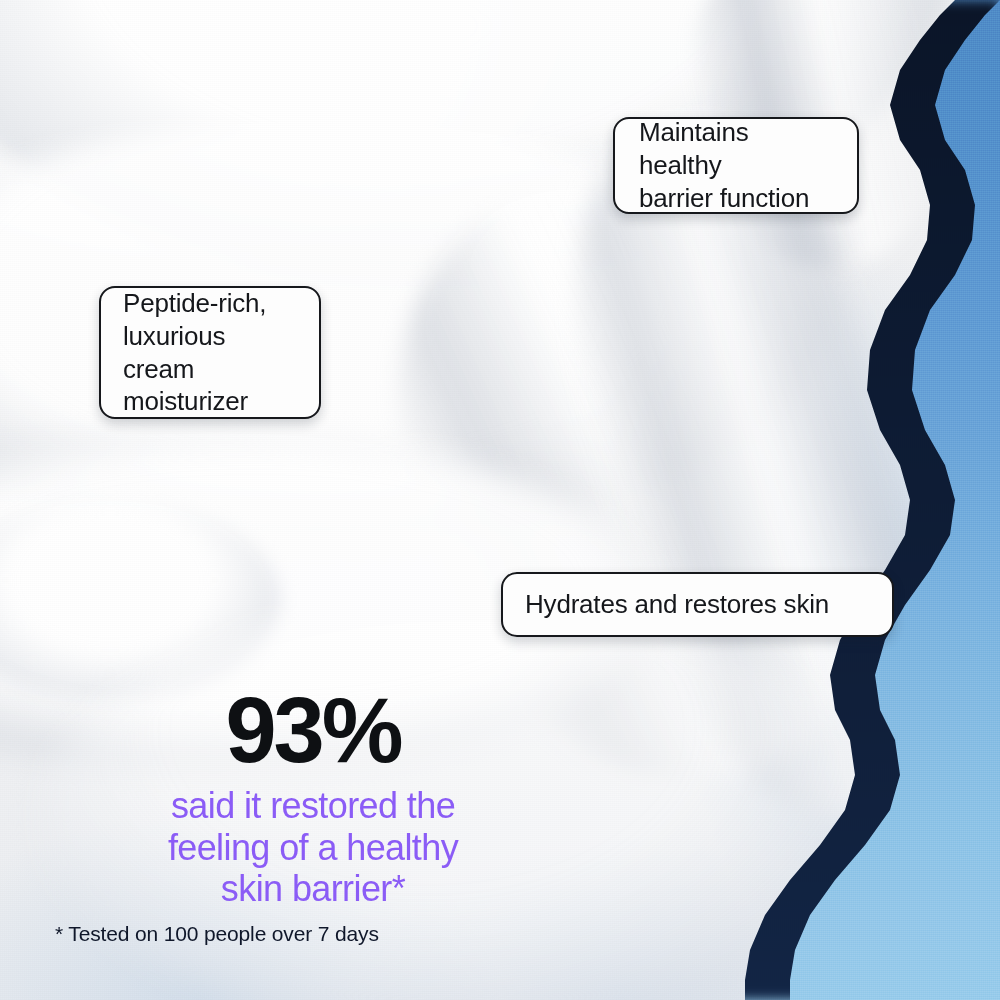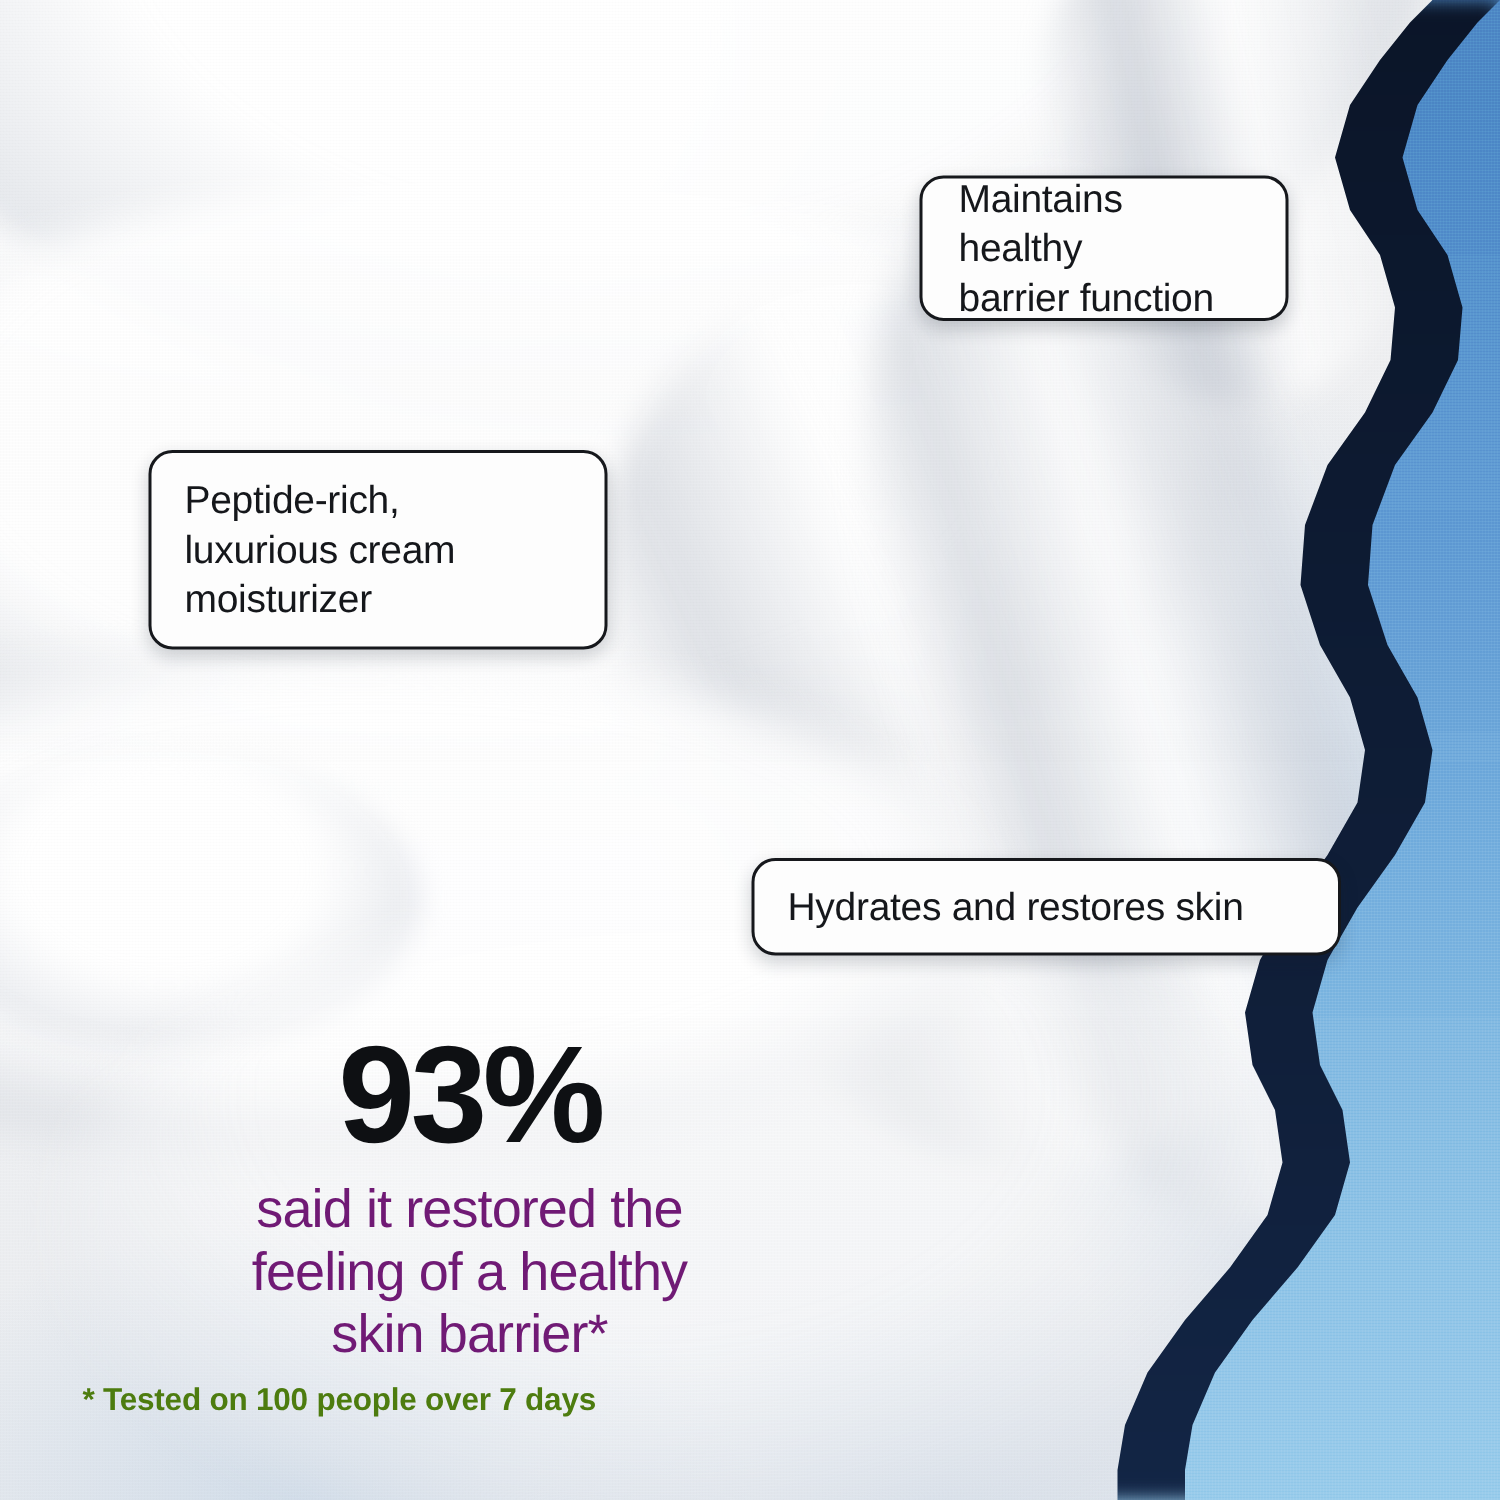--- a/index.html
+++ b/index.html
@@ -188,55 +188,55 @@
   .pill-text {
     color: #15171b;
     font-size: 26px;
     line-height: 1.26;
     font-weight: 500;
     letter-spacing: -0.2px;
     white-space: pre-line;
   }
 
   #pill-barrier   { left: 613px; top: 117px;  width: 246px; height: 97px;  padding: 0 24px; }
-  #pill-peptide   { left: 99px;  top: 300px;  width: 306px; height: 133px; padding: 0 22px; }
+  #pill-peptide   { left: 99px;  top: 286px;  width: 222px; height: 133px; padding: 0 22px; }
   #pill-hydrates  { left: 501px; top: 572px;  width: 393px; height: 65px;  padding: 0 22px; }
 
   
   .stat-wrap {
     position: absolute;
     left: 53px;
     top: 690px;
     width: 520px;
     text-align: center;
   }
   .stat-number {
     color: #0e1013;
     font-size: 92px;
     font-weight: 800;
     line-height: .88;
     letter-spacing: -3px;
     margin: 0;
   }
   .stat-caption {
-    color: #701a75;
+    color: #8b5cf6;
     font-size: 36px;
     font-weight: 500;
     line-height: 1.16;
     letter-spacing: -0.6px;
     margin: 14px 0 0 0;
     white-space: pre-line;
   }
   .footnote {
     position: absolute;
     left: 55px;
     top: 922px;
-    color: #4d7c0f;
+    color: #0f172a;
     font-size: 21px;
-    font-weight: 700;
+    font-weight: 400;
     letter-spacing: -0.15px;
   }
 </style>
 </head>
 <body>
 
 <div id="stage">
 
   <div class="bg-blue"></div>
   <div class="bg-grain"></div>

